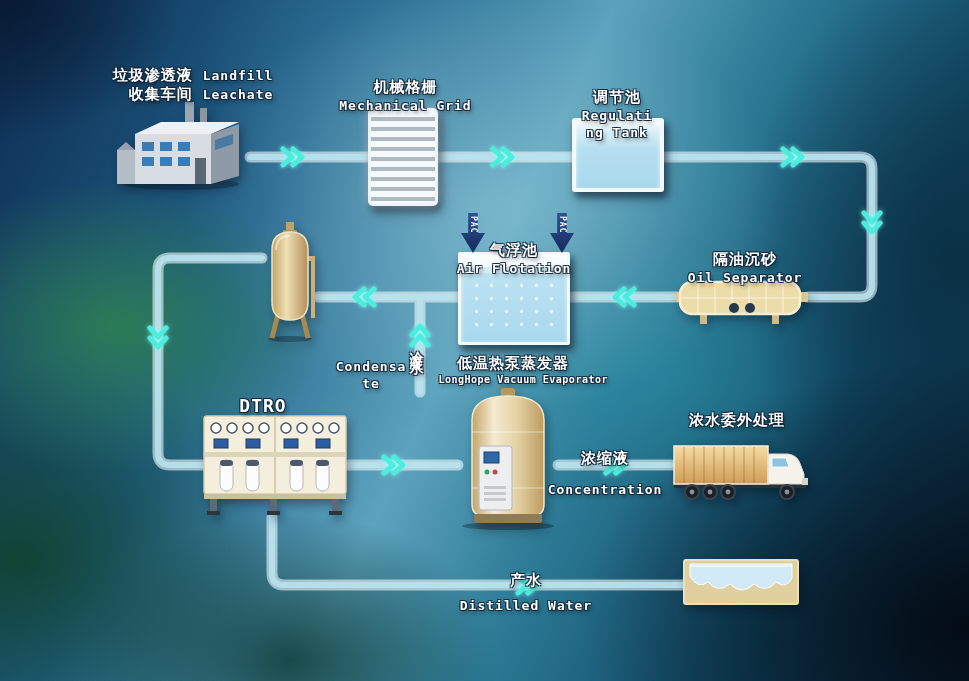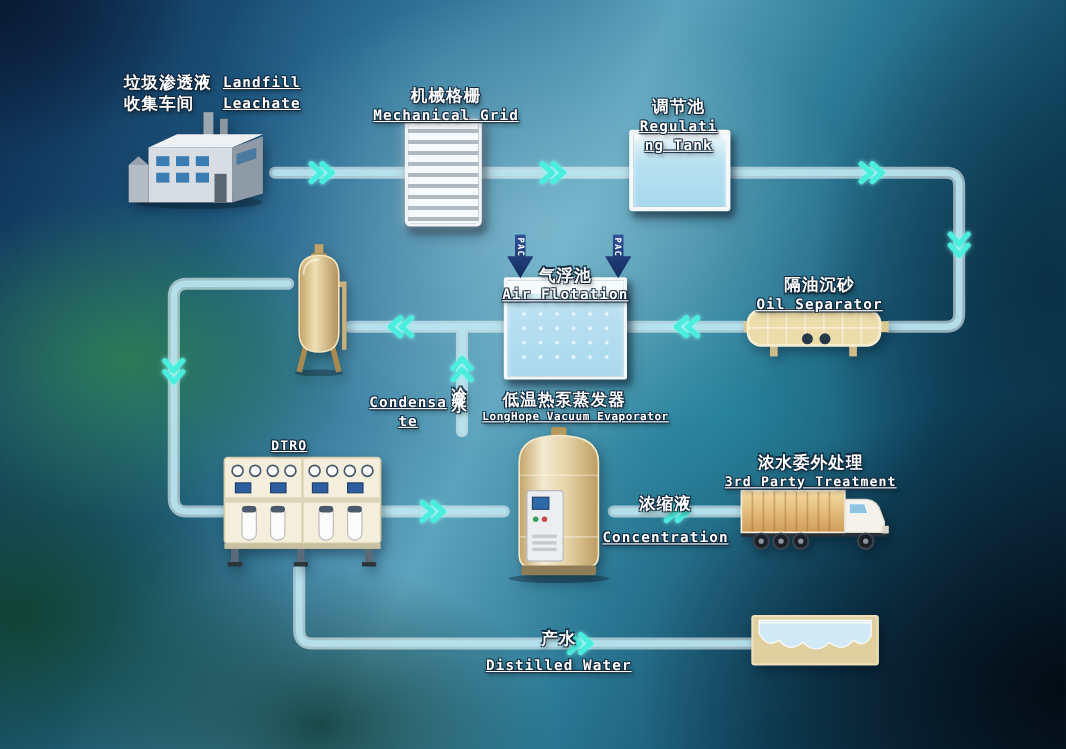--- a/index.html
+++ b/index.html
@@ -42,24 +42,24 @@
              background-image:radial-gradient(circle, rgba(255,255,255,.9) 1px, rgba(255,255,255,0) 2.2px);
              background-size:15px 13px; opacity:.85; }
 
   .label { position:absolute; text-align:center; color:#fff; z-index:6; pointer-events:none;
            text-shadow:-1px -1px 0 rgba(15,35,55,.85), 1px -1px 0 rgba(15,35,55,.85),
                        -1px 1px 0 rgba(15,35,55,.85), 1px 1px 0 rgba(15,35,55,.85),
                        2px 3px 4px rgba(0,0,0,.45); }
   .zh { display:block; font-family:"DejaVu Sans", sans-serif; font-weight:bold;
         font-size:15px; letter-spacing:1px; line-height:19px; white-space:pre-line; }
   .en { display:block; font-family:"DejaVu Sans Mono", monospace; font-weight:bold;
-        font-size:13px; letter-spacing:1px; line-height:17px; white-space:pre-line;text-decoration:underline; }
+        font-size:13px; letter-spacing:1px; line-height:17px; white-space:pre-line; }
   .en-sm { font-size:10px; letter-spacing:0.5px; line-height:14px;text-align:right; }
   .break { word-break:break-all; }
-  .row { display:flex; justify-content:center; gap:10px; text-align:left; }
+  .row { display:flex; justify-content:center; gap:10px; text-align:right; }
   .row .en { line-height:19px; }
   .vert .zh { writing-mode:vertical-rl; letter-spacing:5px; font-size:14px; }
 
   .pac-arrow { position:absolute; width:24px; height:40px; z-index:4;
                background:linear-gradient(180deg,#2e5296,#142b5c);
                clip-path:polygon(30% 0,70% 0,70% 50%,100% 50%,50% 100%,0 50%,30% 50%);
                filter:drop-shadow(0 0 2px rgba(200,230,255,.7)); }
   .pac-arrow span { position:absolute; top:3px; left:50%; transform:translateX(-50%);
                     writing-mode:vertical-rl; color:#fff; letter-spacing:1px;
                     font:bold 8px "DejaVu Sans Mono", monospace; }
@@ -339,32 +339,31 @@
   <div class="label vert" style="left:407px;top:340px;height:62px">
     <span class="zh">冷凝水</span>
   </div>
 
   <div class="label" style="left:418px;top:354px;width:190px">
     <span class="zh">低温热泵蒸发器</span>
     <span class="en en-sm">LongHope Vacuum Evaporator</span>
   </div>
 
   <div class="label" style="left:228px;top:397px;width:70px">
-    <span class="en" style="font-size:12px">DTRO</span>
+    <span class="en" style="font-size:18px">DTRO</span>
   </div>
 
   <div class="label" style="left:540px;top:449px;width:130px">
     <span class="zh" style="margin-bottom:13px">浓缩液</span>
     <span class="en">Concentration</span>
   </div>
 
   <div class="label" style="left:652px;top:411px;width:170px">
     <span class="zh">浓水委外处理</span>
-    <span class="en" style="font-size:12px">3rd Party Treatment</span>
-  </div>
-
-
-  <div class="label" style="left:438px;top:571px;width:140px">
+  </div>
+
+
+  <div class="label" style="left:456px;top:571px;width:140px">
     <span class="zh" style="margin-bottom:7px">产水</span>
     <span class="en">Distilled Water</span>
   </div>
 
 </div>
 
 </body></html>

